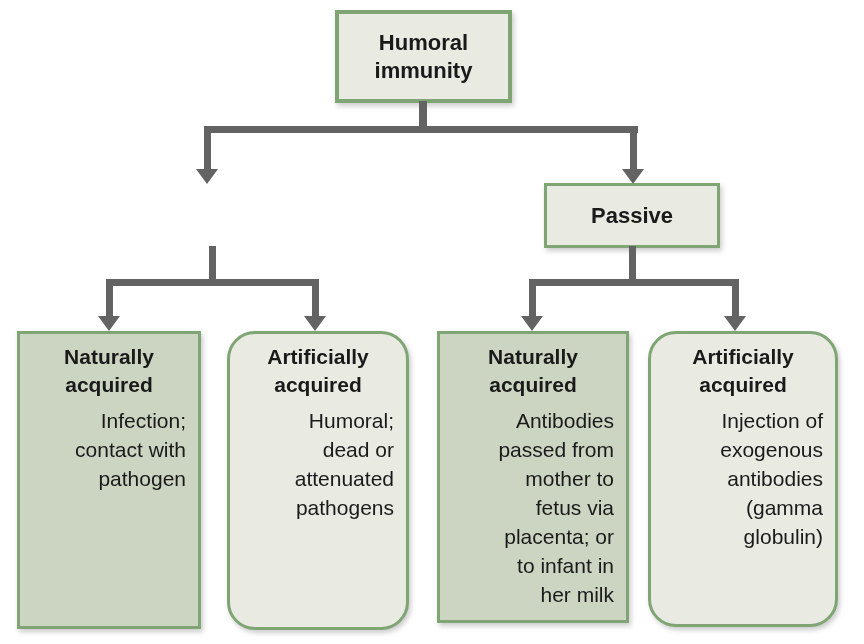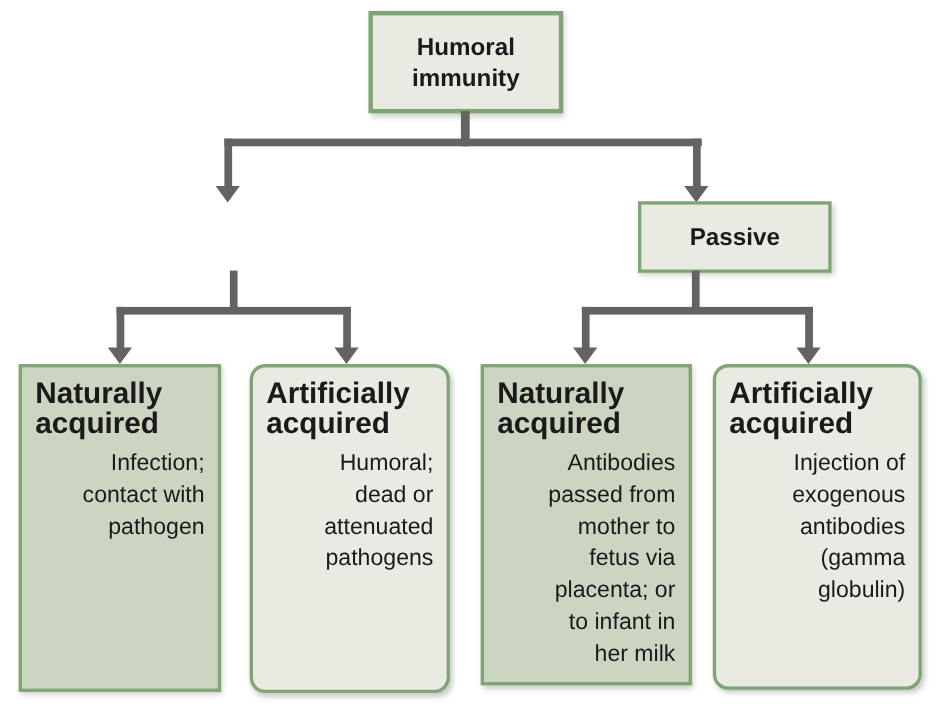--- a/index.html
+++ b/index.html
@@ -33,26 +33,26 @@
   .node__label {
     font-weight: bold;
     font-size: 22px;
     line-height: 28px;
     white-space: pre-line;
   }
   .leaf {
     padding: 9px 12px 8px 12px;
   }
   .leaf--dark { background: #ccd5c2; }
-  .leaf--rounded { border-radius: 14px; }
+  .leaf--rounded { border-radius: 28px; }
   .leaf__title {
     font-weight: bold;
-    font-size: 27px;
+    font-size: 21px;
     line-height: 28px;
-    text-align: left;
+    text-align: center;
     white-space: pre-line;
     margin-bottom: 7px;
   }
   .leaf__body {
     font-size: 21px;
     line-height: 29px;
     text-align: right;
     white-space: pre-line;
   }
   .conn {
@@ -64,21 +64,21 @@
     width: 0;
     height: 0;
     border-left: 11px solid transparent;
     border-right: 11px solid transparent;
     border-top: 15px solid #636363;
   }
 
   
   #root-box    { left: 335px; top: 10px;  width: 177px; height: 93px; border-width: 4px; }
   #active-box  { left: 125px; top: 183px; width: 176px; height: 65px; }
-  #passive-box { left: 544px; top: 183px; width: 176px; height: 65px; margin-left: 36px; }
+  #passive-box { left: 544px; top: 183px; width: 176px; height: 65px; }
 
   #leaf-0 { left: 17px;  top: 331px; width: 184px; height: 298px; }
   #leaf-1 { left: 227px; top: 331px; width: 182px; height: 299px; }
   #leaf-2 { left: 437px; top: 331px; width: 192px; height: 292px; }
   #leaf-3 { left: 648px; top: 331px; width: 190px; height: 296px; }
 
   
   #stub-root   { left: 419px; top: 101px; width: 8px;   height: 32px; }
   #hbar-1      { left: 204px; top: 126px; width: 434px; height: 7px; }
   #v1-left     { left: 204px; top: 126px; width: 7px;   height: 44px; }

